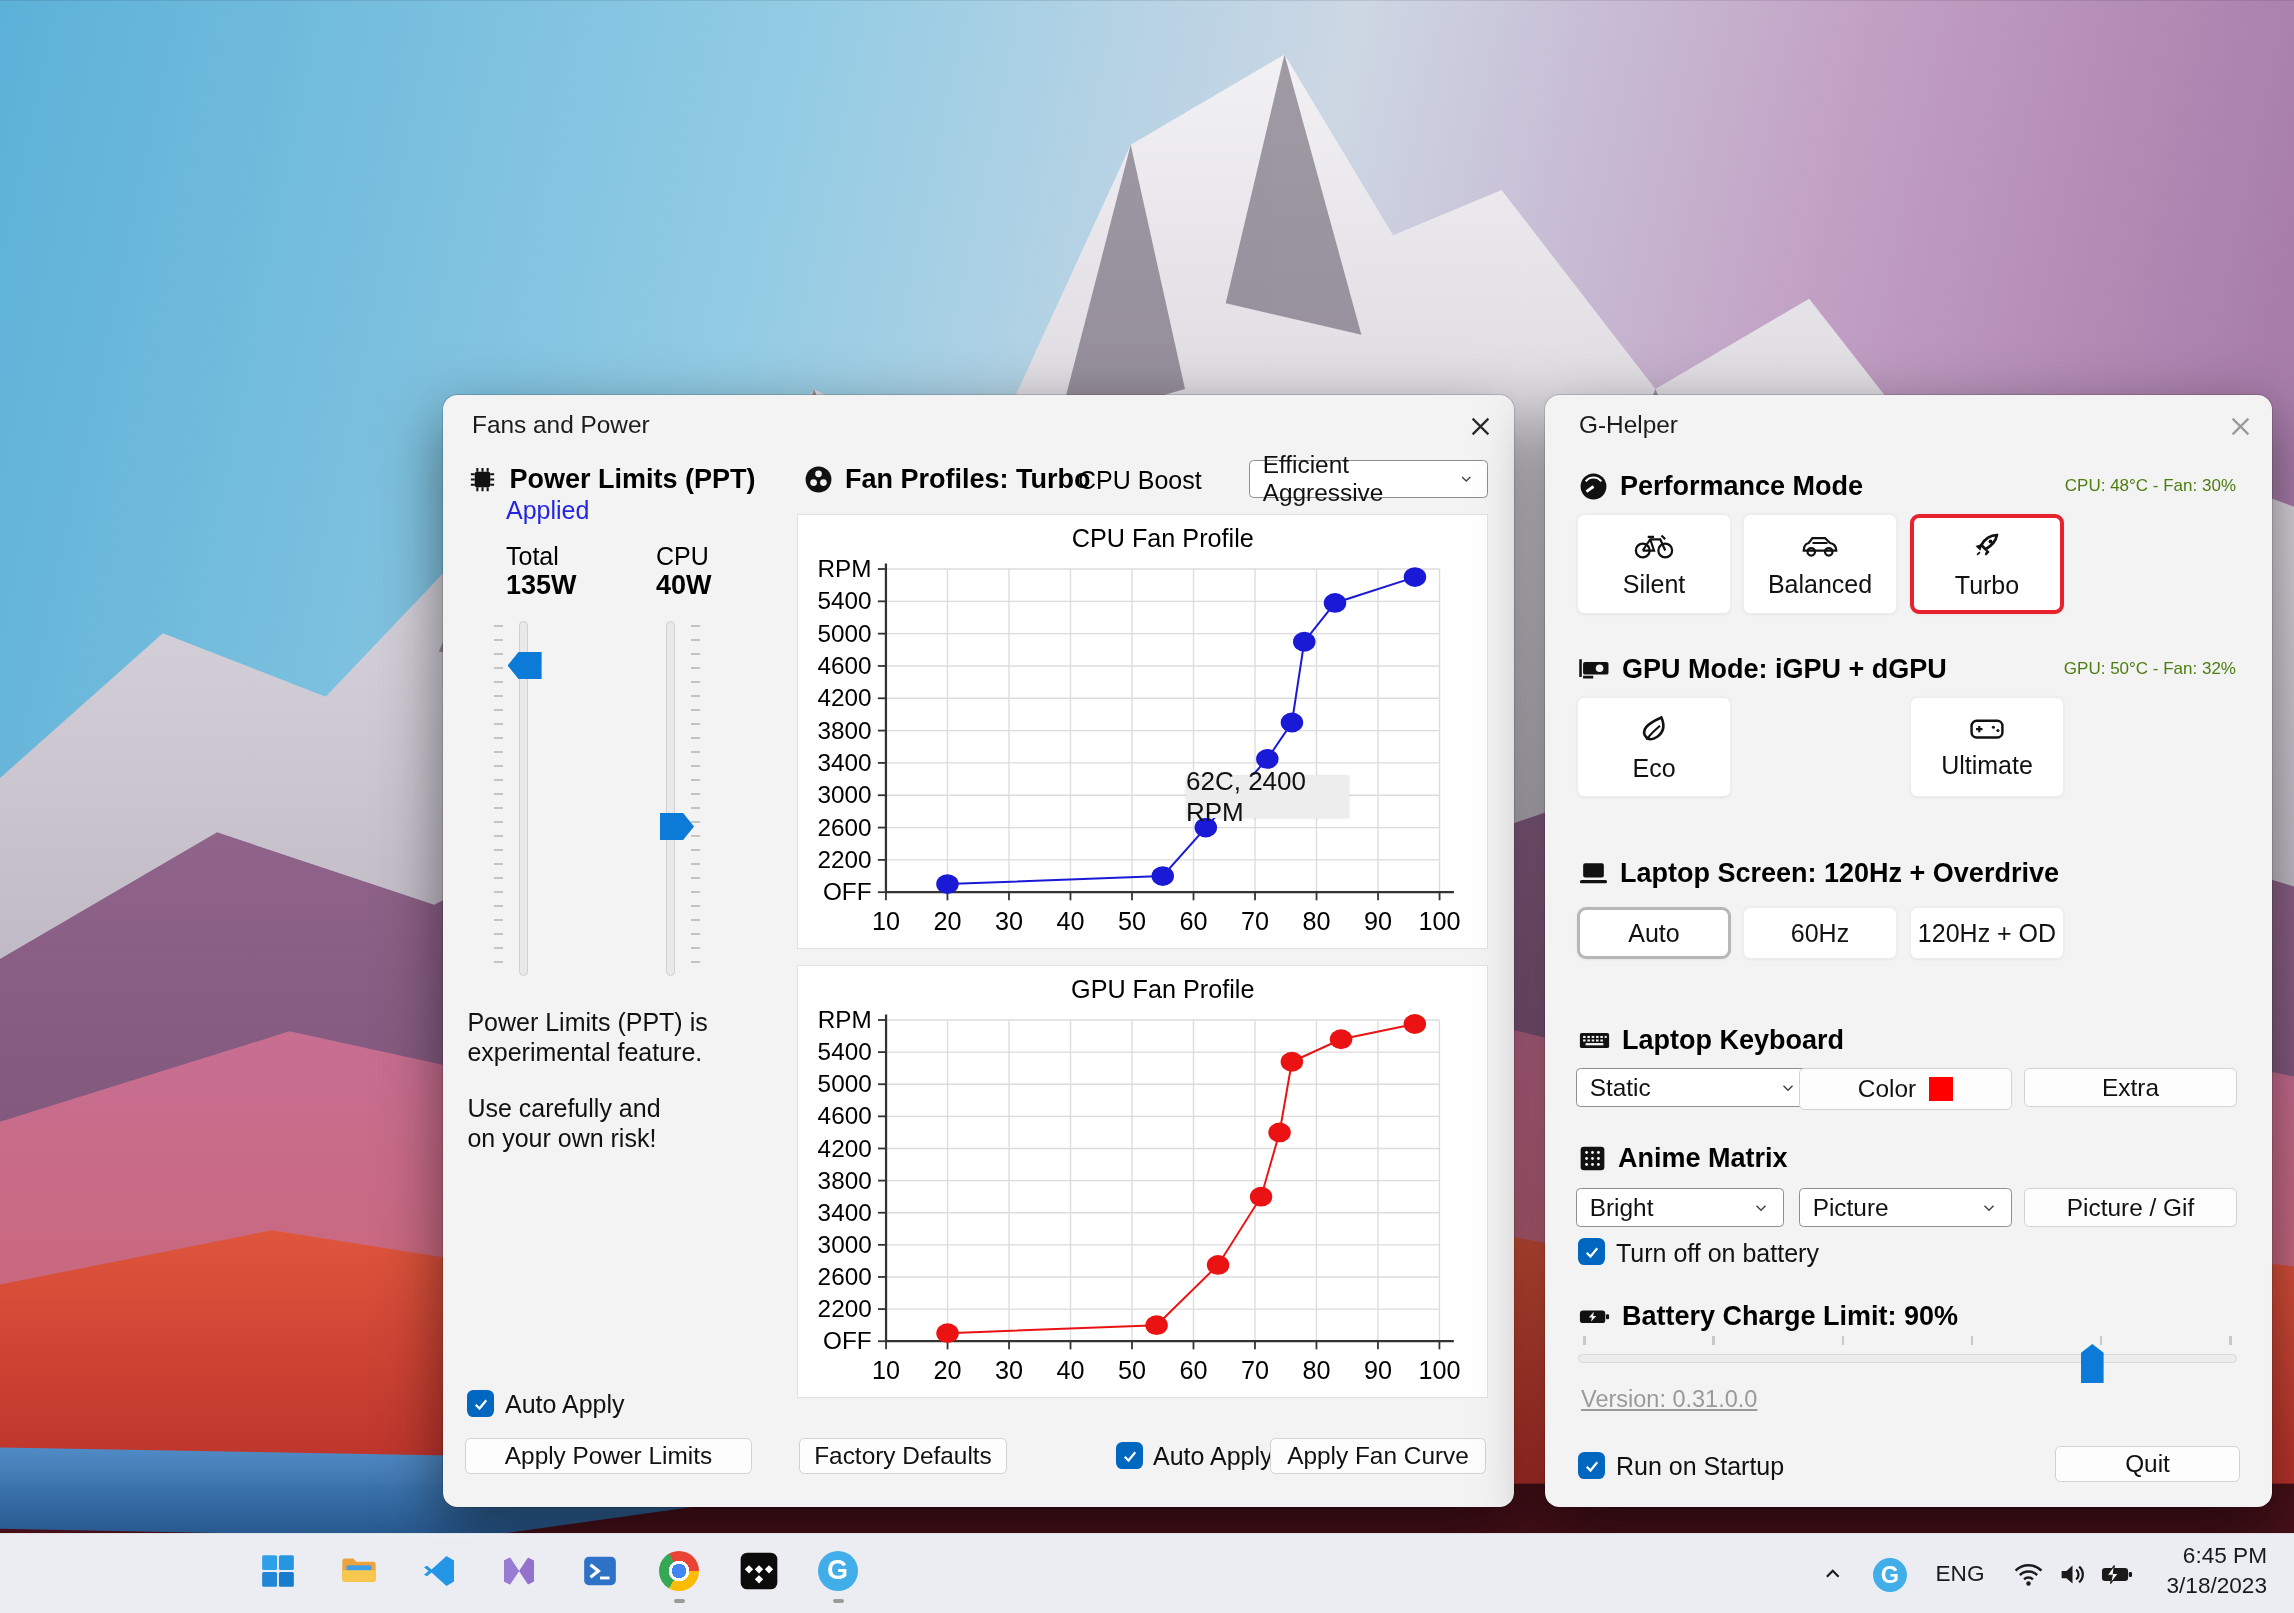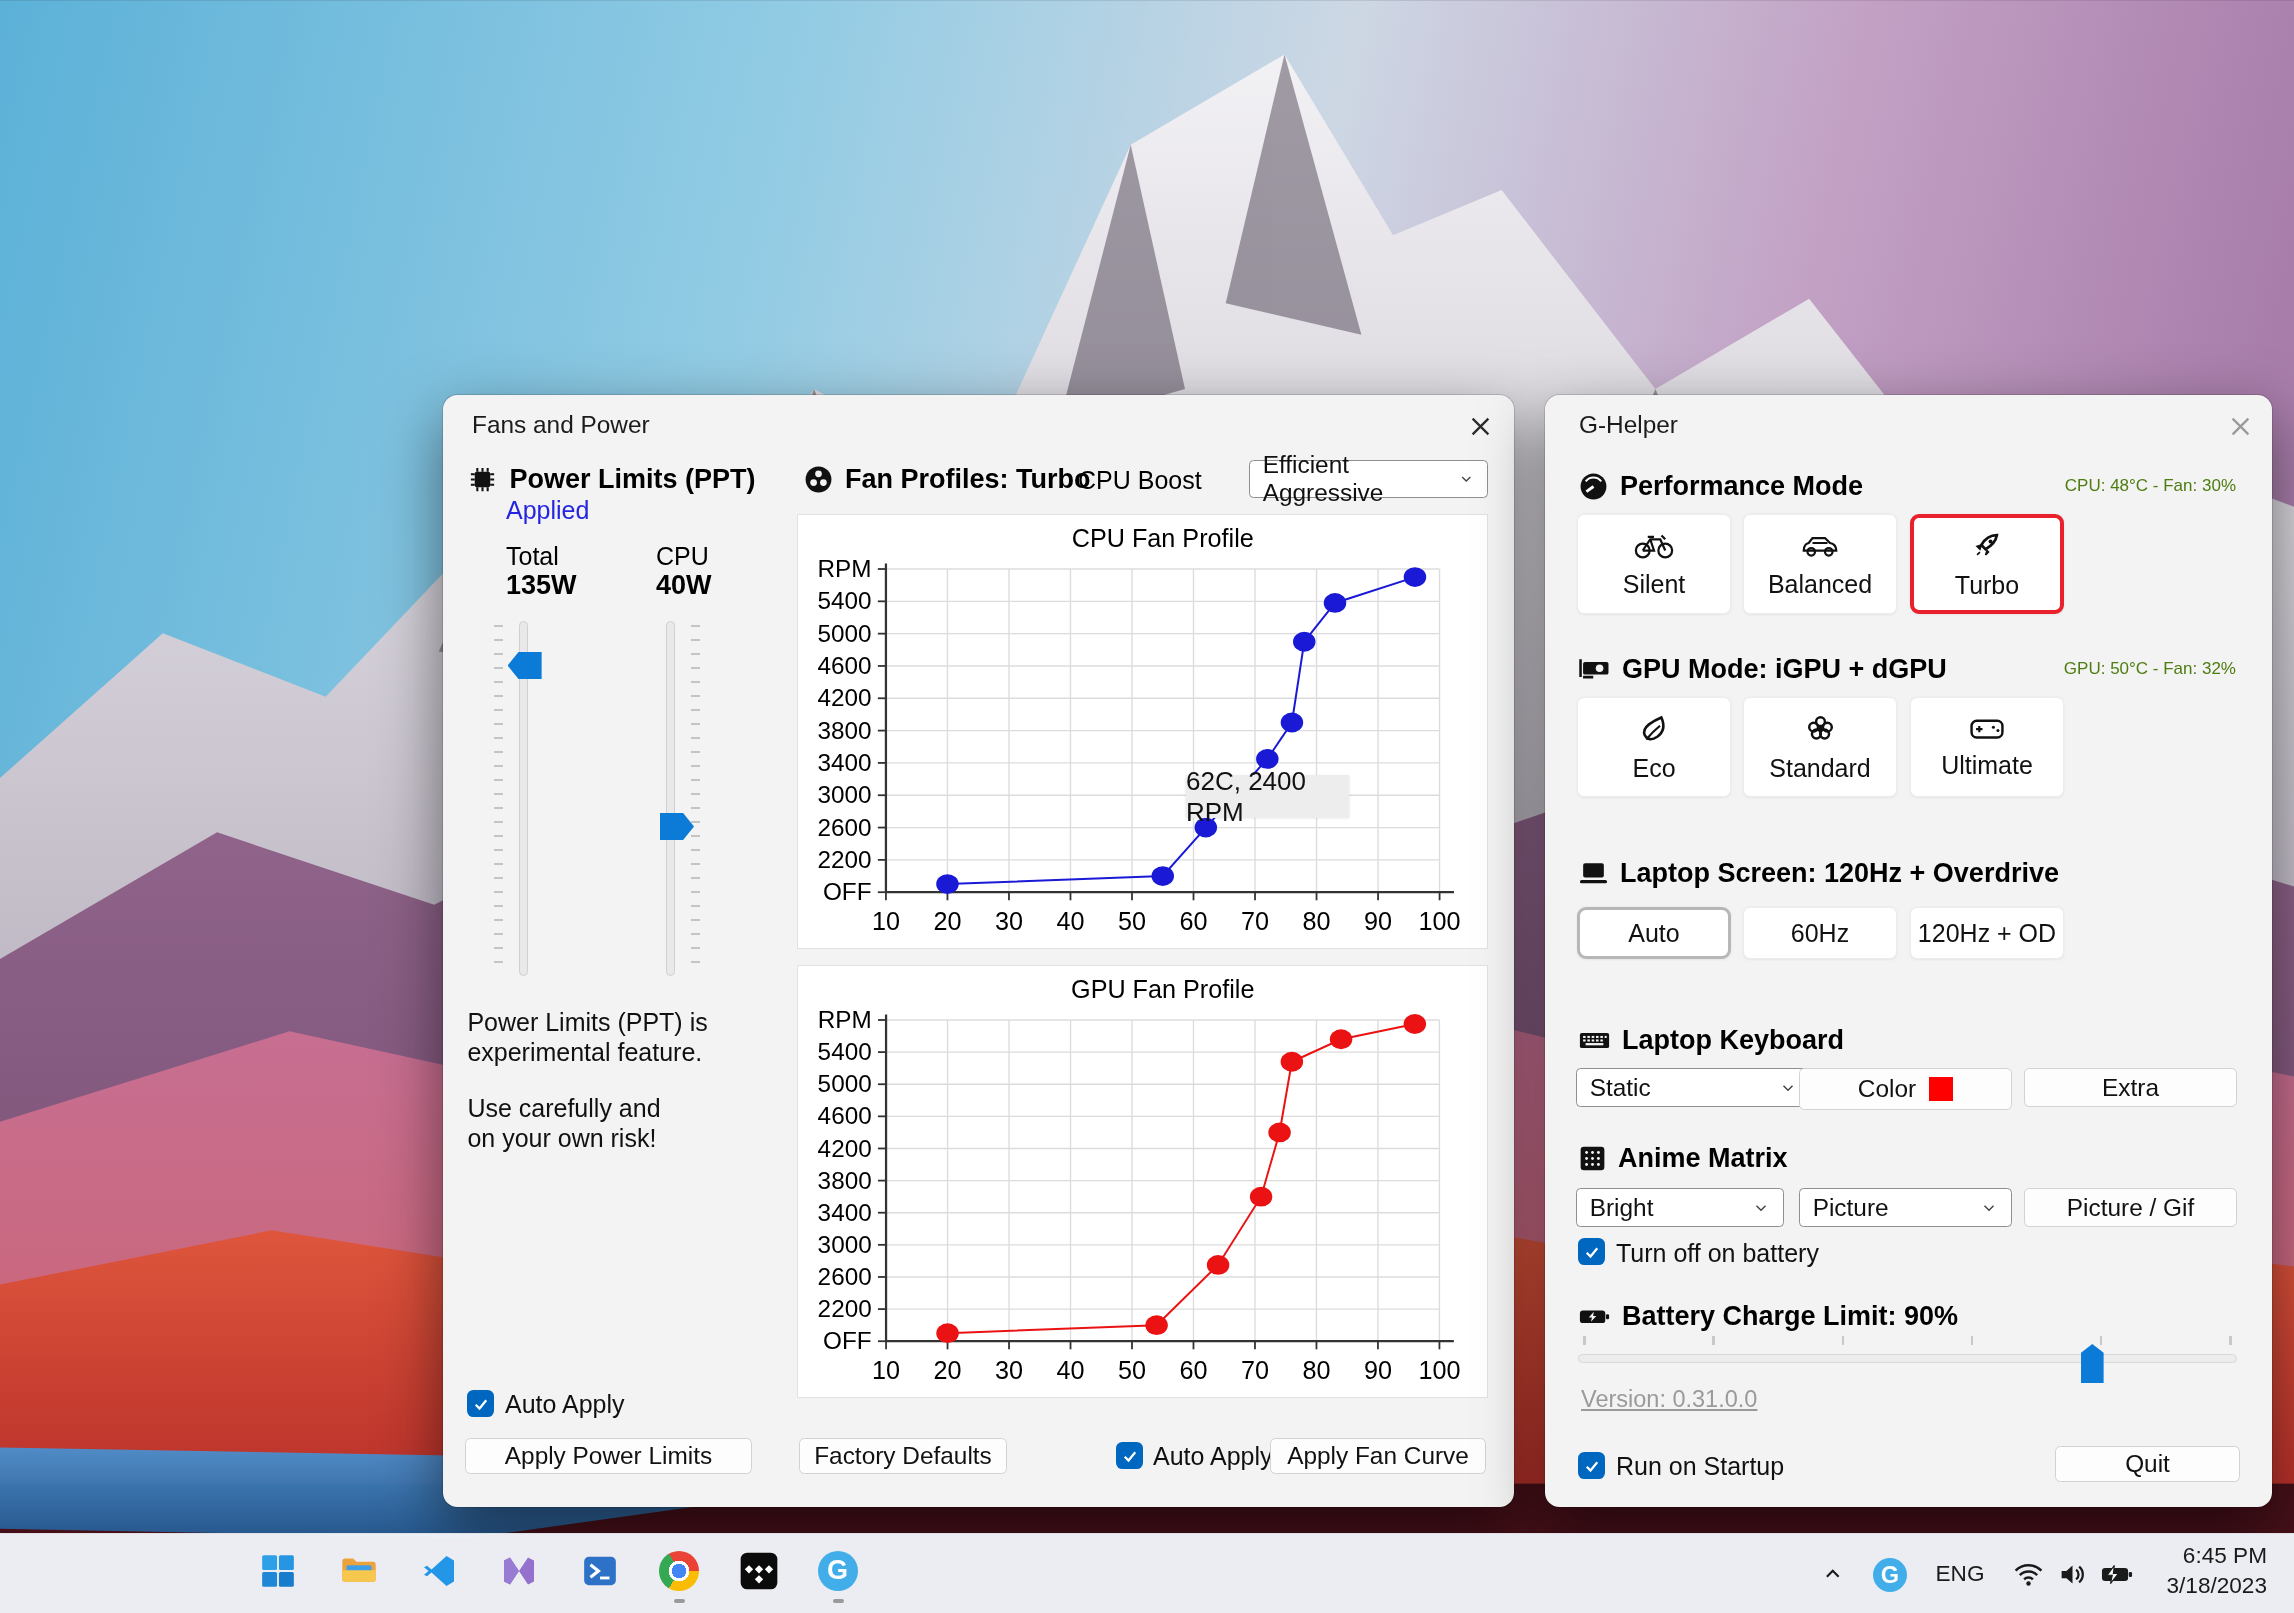--- a/index.html
+++ b/index.html
@@ -423,33 +423,20 @@
     </div>
     <div class="status-right" style="right:36px;top:264px;">GPU: 50°C -  Fan: 32%</div>
 
     <div class="card" style="left:32px;top:302px;width:154px;height:100px;">
       <svg width="33" height="33" viewBox="0 0 24 24">
         <path d="M17 4 q4 9-3 14 q-6 4-9-1 q-2-4 3-8 q4-3 9-5 z" fill="none" stroke="#111" stroke-width="1.9"></path>
         <path d="M6 20 q5-6 10-10" fill="none" stroke="#111" stroke-width="1.6"></path>
       </svg>
       <span>Eco</span>
     </div>
-    <div class="card" style="left:198px;top:302px;width:154px;height:100px;">
-      <svg width="33" height="33" viewBox="0 0 24 24">
-        <g fill="none" stroke="#111" stroke-width="1.8">
-          <circle cx="12" cy="7" r="3.2"></circle>
-            <circle cx="7" cy="11" r="3.2"></circle>
-            <circle cx="17" cy="11" r="3.2"></circle>
-          <circle cx="9" cy="16" r="3.2"></circle>
-            <circle cx="15" cy="16" r="3.2"></circle>
-        </g>
-        <circle cx="12" cy="12" r="2.4" fill="#111"></circle>
-      </svg>
-      <span>Standard</span>
-    </div>
     <div class="card" style="left:365px;top:302px;width:154px;height:100px;">
       <svg width="36" height="27" viewBox="0 0 28 20">
         <rect x="2" y="4" width="24" height="13" rx="4" fill="none" stroke="#111" stroke-width="1.9"></rect>
         <path d="M8 8 v5 M5.5 10.5 h5" stroke="#111" stroke-width="1.7"></path>
         <circle cx="19" cy="9" r="1.2" fill="#111"></circle>
           <circle cx="22.5" cy="11.5" r="1.2" fill="#111"></circle>
       </svg>
       <span>Ultimate</span>
     </div>
 

